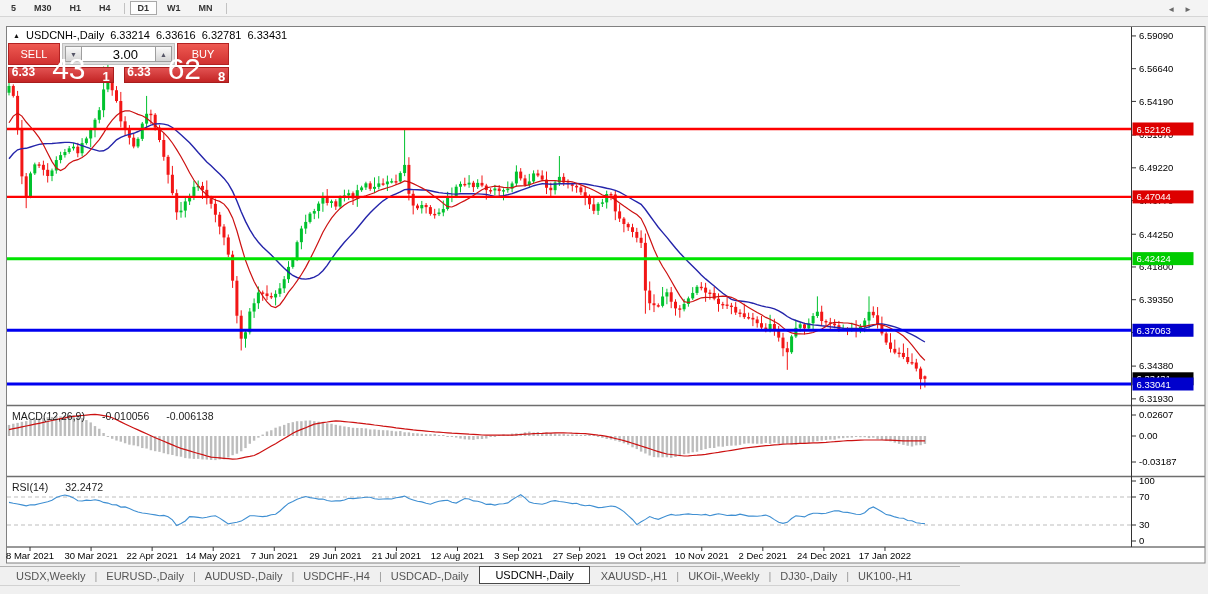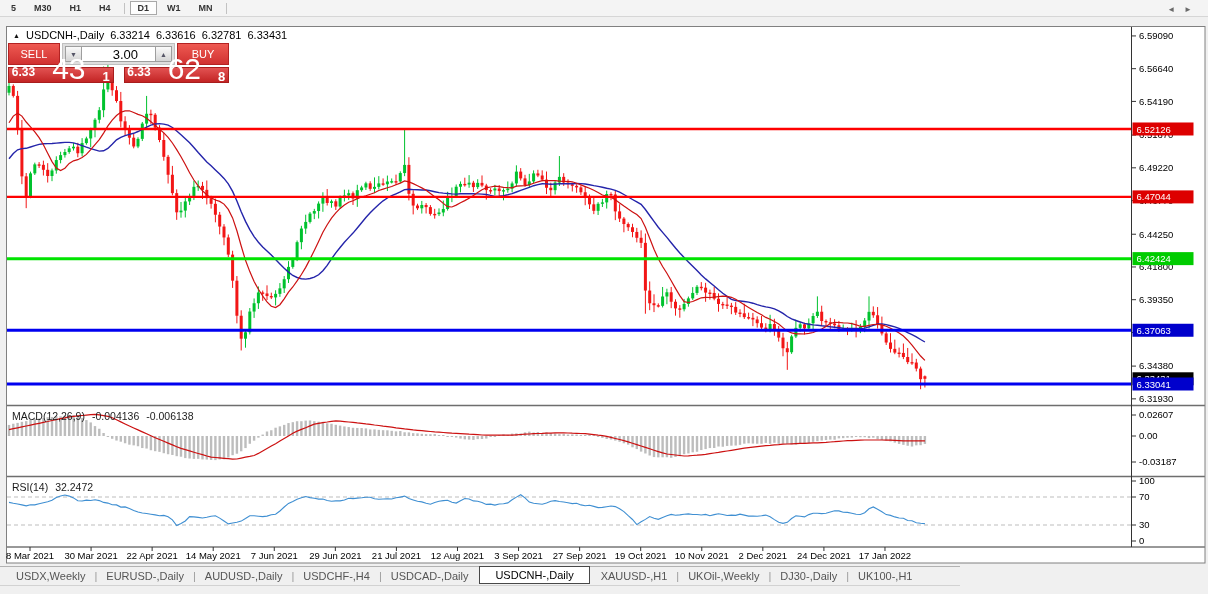--- a/index.html
+++ b/index.html
@@ -35,21 +35,21 @@
         font-size:13px;color:#000;padding-right:17px}
   .tp-row2{display:flex;margin-top:2px;height:16px;gap:10px}
   .price-box{flex:1;background:linear-gradient(#e25252,#c32424);border:1px solid #a81d1d;
         color:#fff;display:flex;align-items:flex-end;justify-content:center;
         padding:0 2px;box-sizing:border-box}
   .px-small{font-size:12px;font-weight:700;margin-bottom:3px}
   .px-big{font-size:30px;line-height:27px;font-weight:400;margin:0 17px}
   .px-sup{font-size:13px;font-weight:700;align-self:flex-start;margin-top:1px}
 
   
-  .pane-label{position:absolute;font-size:10.5px;color:#1c1c1c;z-index:4;display:flex;gap:7px;white-space:nowrap}
+  .pane-label{position:absolute;font-size:10.5px;color:#1c1c1c;z-index:4;display:flex;gap:17px;white-space:nowrap}
   #macd-label{left:12px;top:410px}
   #rsi-label{left:12px;top:481px}
 
   
   .tabbar{position:absolute;left:0;top:566px;width:960px;height:20px;background:#f0f0f0;
         border-top:1px solid #b2b2b2;border-bottom:1px solid #d2d2d2;display:flex;align-items:center;
         font-size:11px;color:#555;padding-left:12px;box-sizing:border-box;z-index:6;white-space:nowrap}
   .tab{padding:0 4px}
   .tab-sep{color:#9a9a9a;margin:0 5px}
   .tab.active{background:#fff;border:1px solid #484848;color:#000;padding:2px 15px;margin:0 7px;
@@ -874,21 +874,21 @@
     <div class="price-box">
       <span class="px-small">6.33</span>
       <span class="px-big">62</span>
       <span class="px-sup">8</span>
     </div>
   </div>
 </div>
 
 <div class="pane-label" id="macd-label">
   <span>MACD(12,26,9)</span>
-  <span>-0.004136</span>
+  <span>-0.010056</span>
   <span>-0.006138</span>
 </div>
 <div class="pane-label" id="rsi-label">
   <span>RSI(14)</span>
   <span>32.2472</span>
 </div>
 
 <div class="tabbar" id="tabbar">
     <span class="tab">USDX,Weekly</span>
     <span class="tab-sep">|</span>

